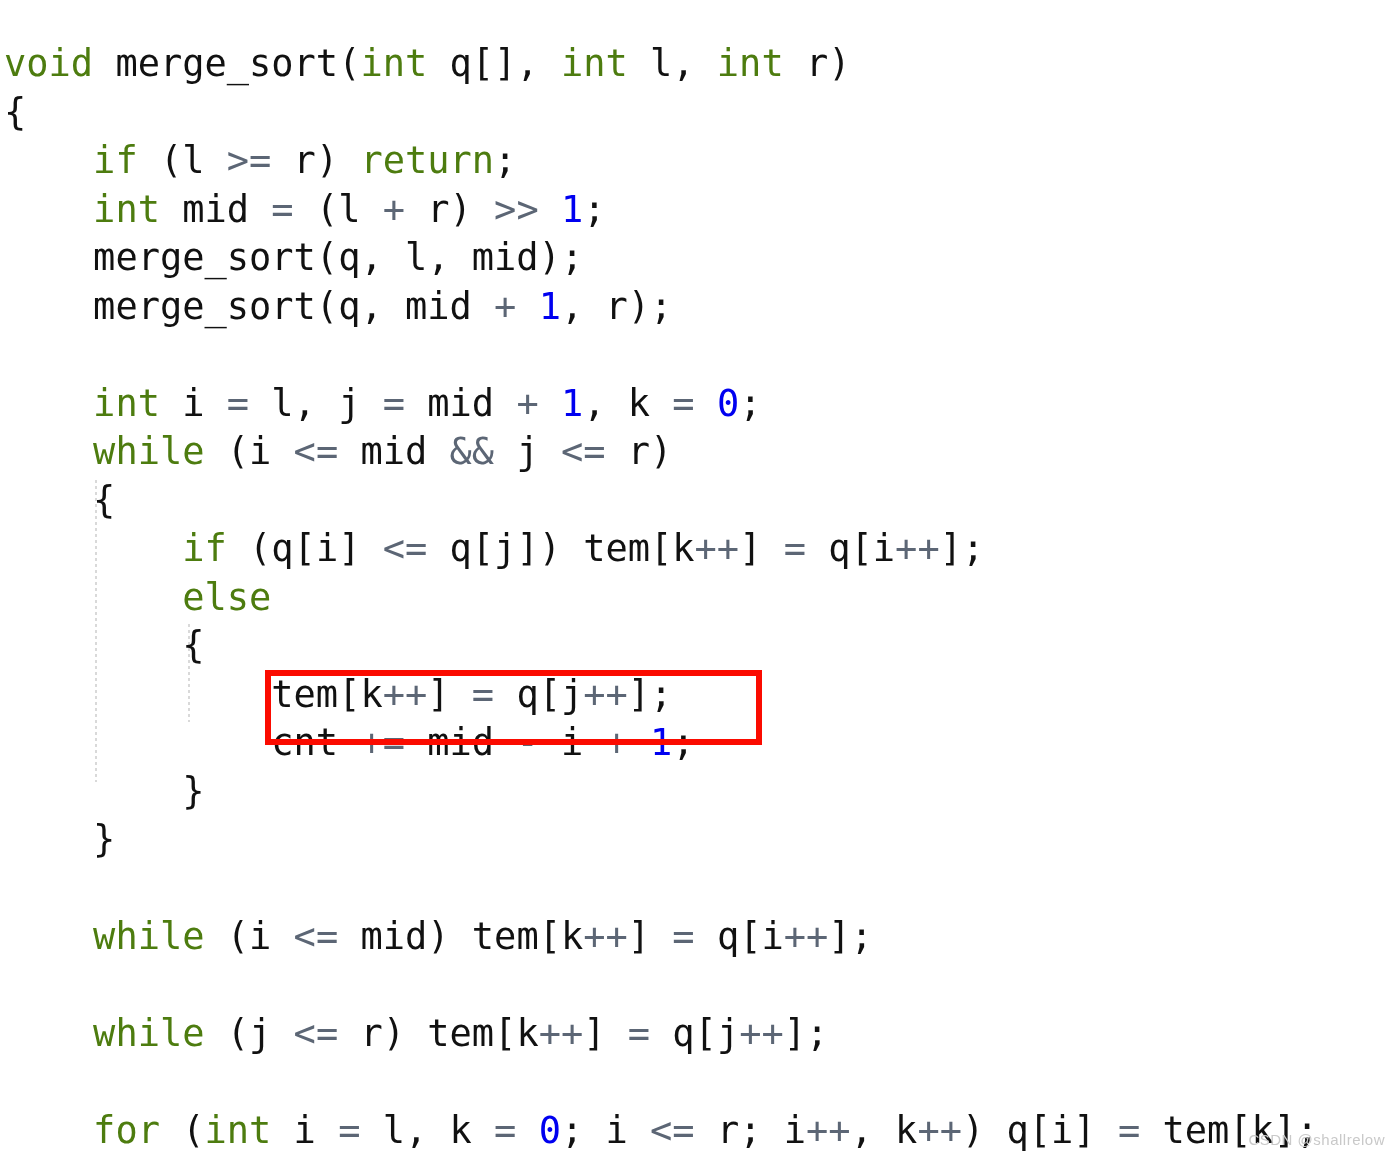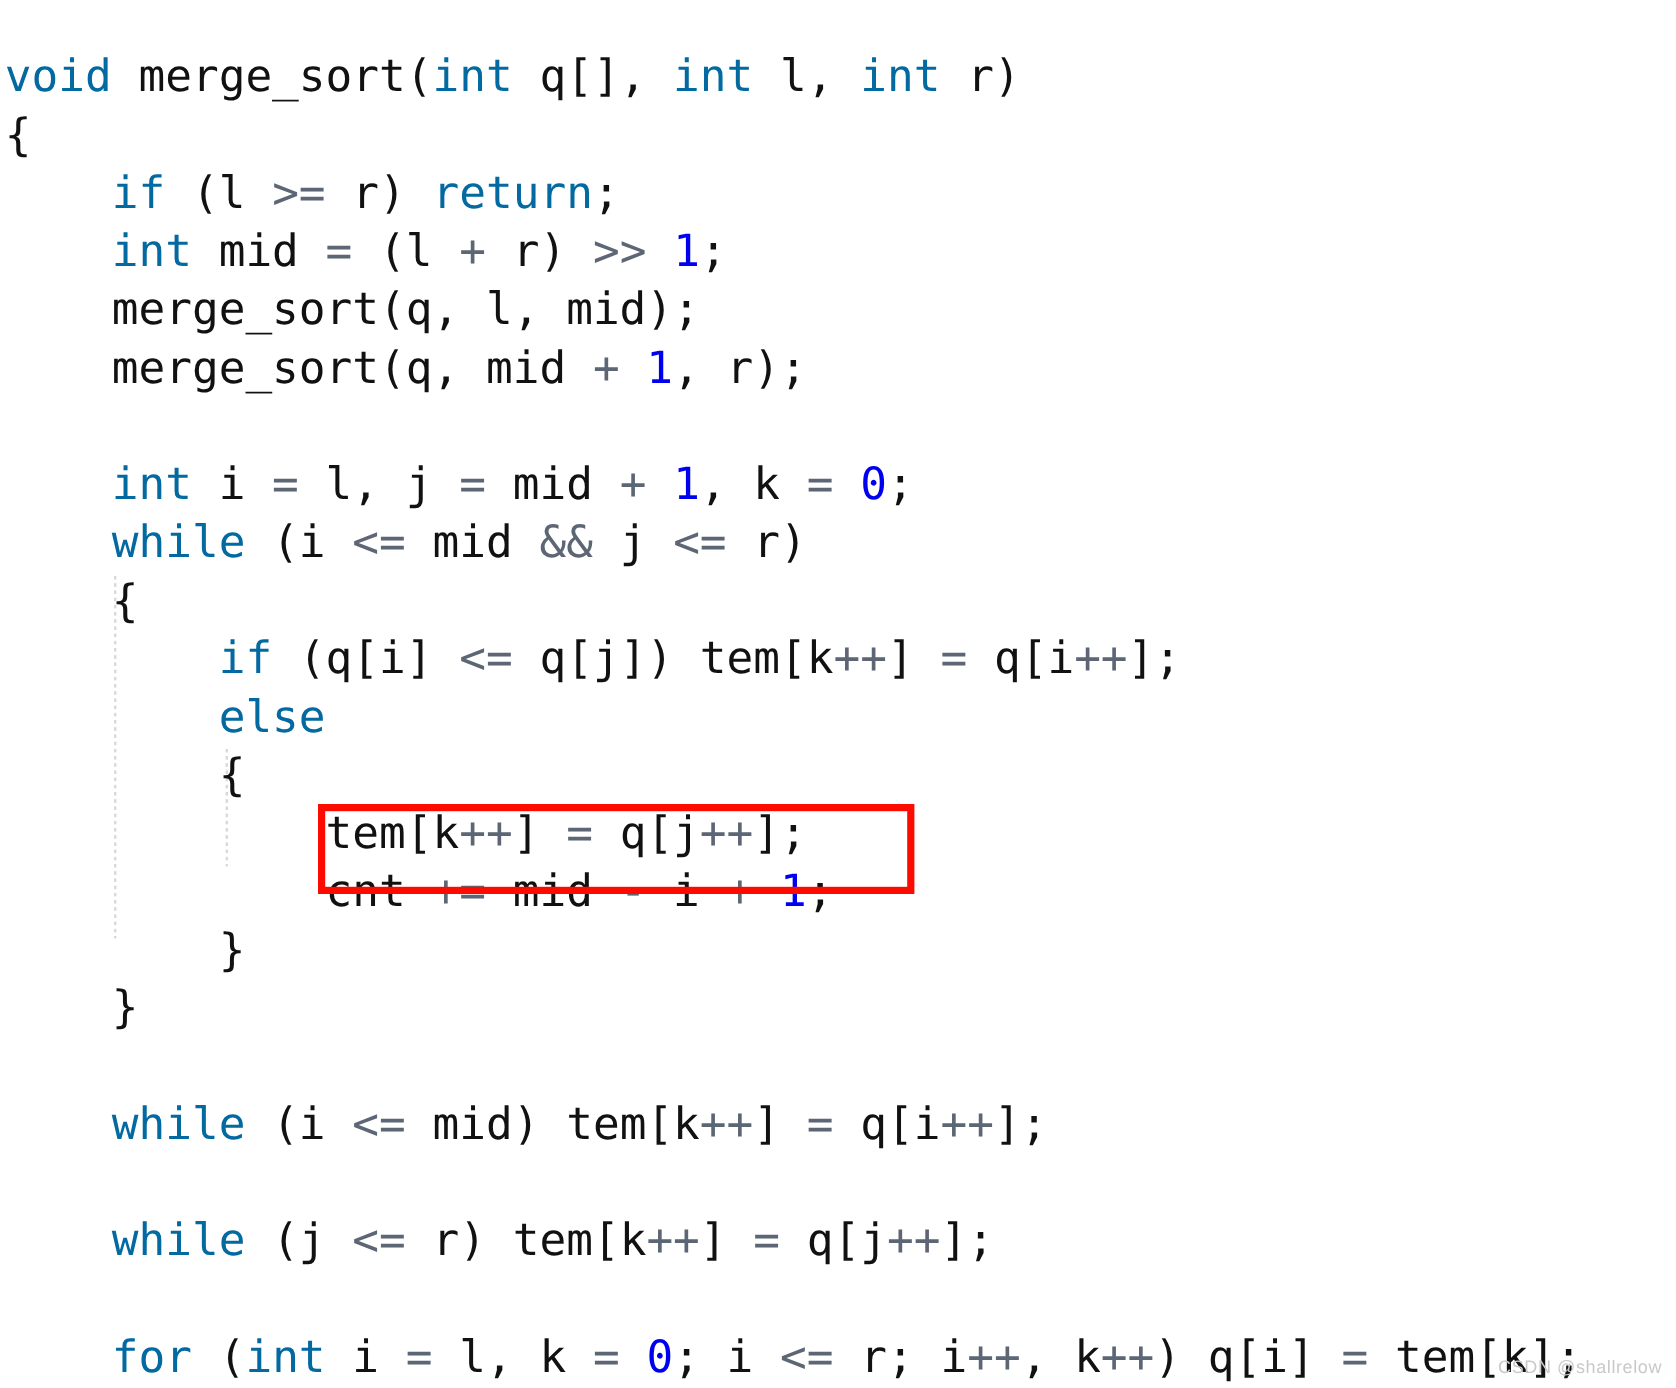--- a/index.html
+++ b/index.html
@@ -32,21 +32,21 @@
     font-family: "DejaVu Sans Mono", monospace;
     font-size: 37px;
     line-height: 48.5px;
     letter-spacing: 0px;
     white-space: pre;
     color: #111111;
     -webkit-font-smoothing: none;
   }
   .ln { display: block; height: 48.5px; }
 
-  .kw  { color: #0369a1; }          
+  .kw  { color: #4d7c0f; }          
   .num { color: #0000f0; }          
   .op  { color: #5c6675; }          
   .pl  { color: #111111; }          
 
   
   .indent-guide {
     position: absolute;
     width: 2px;
     background-image: linear-gradient(to bottom,
         #d9d9d9 0px, #d9d9d9 3px, rgba(255,255,255,0) 3px, rgba(255,255,255,0) 6px);

